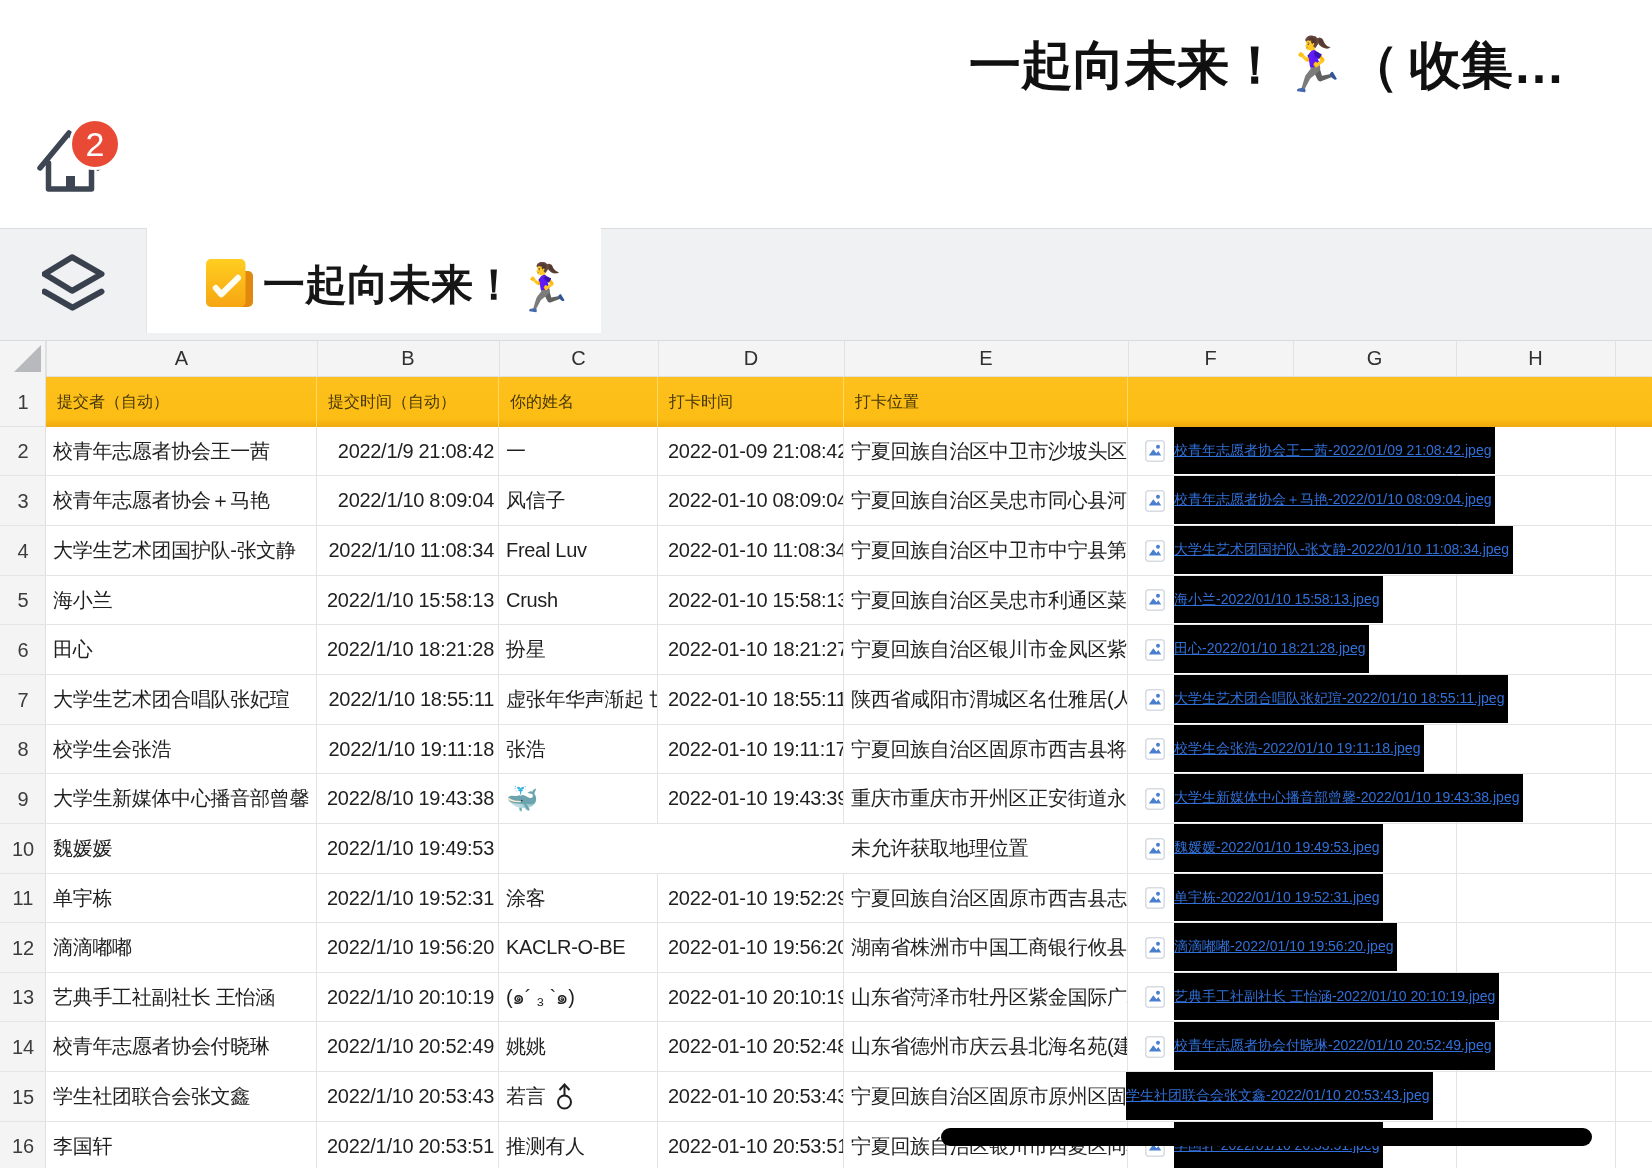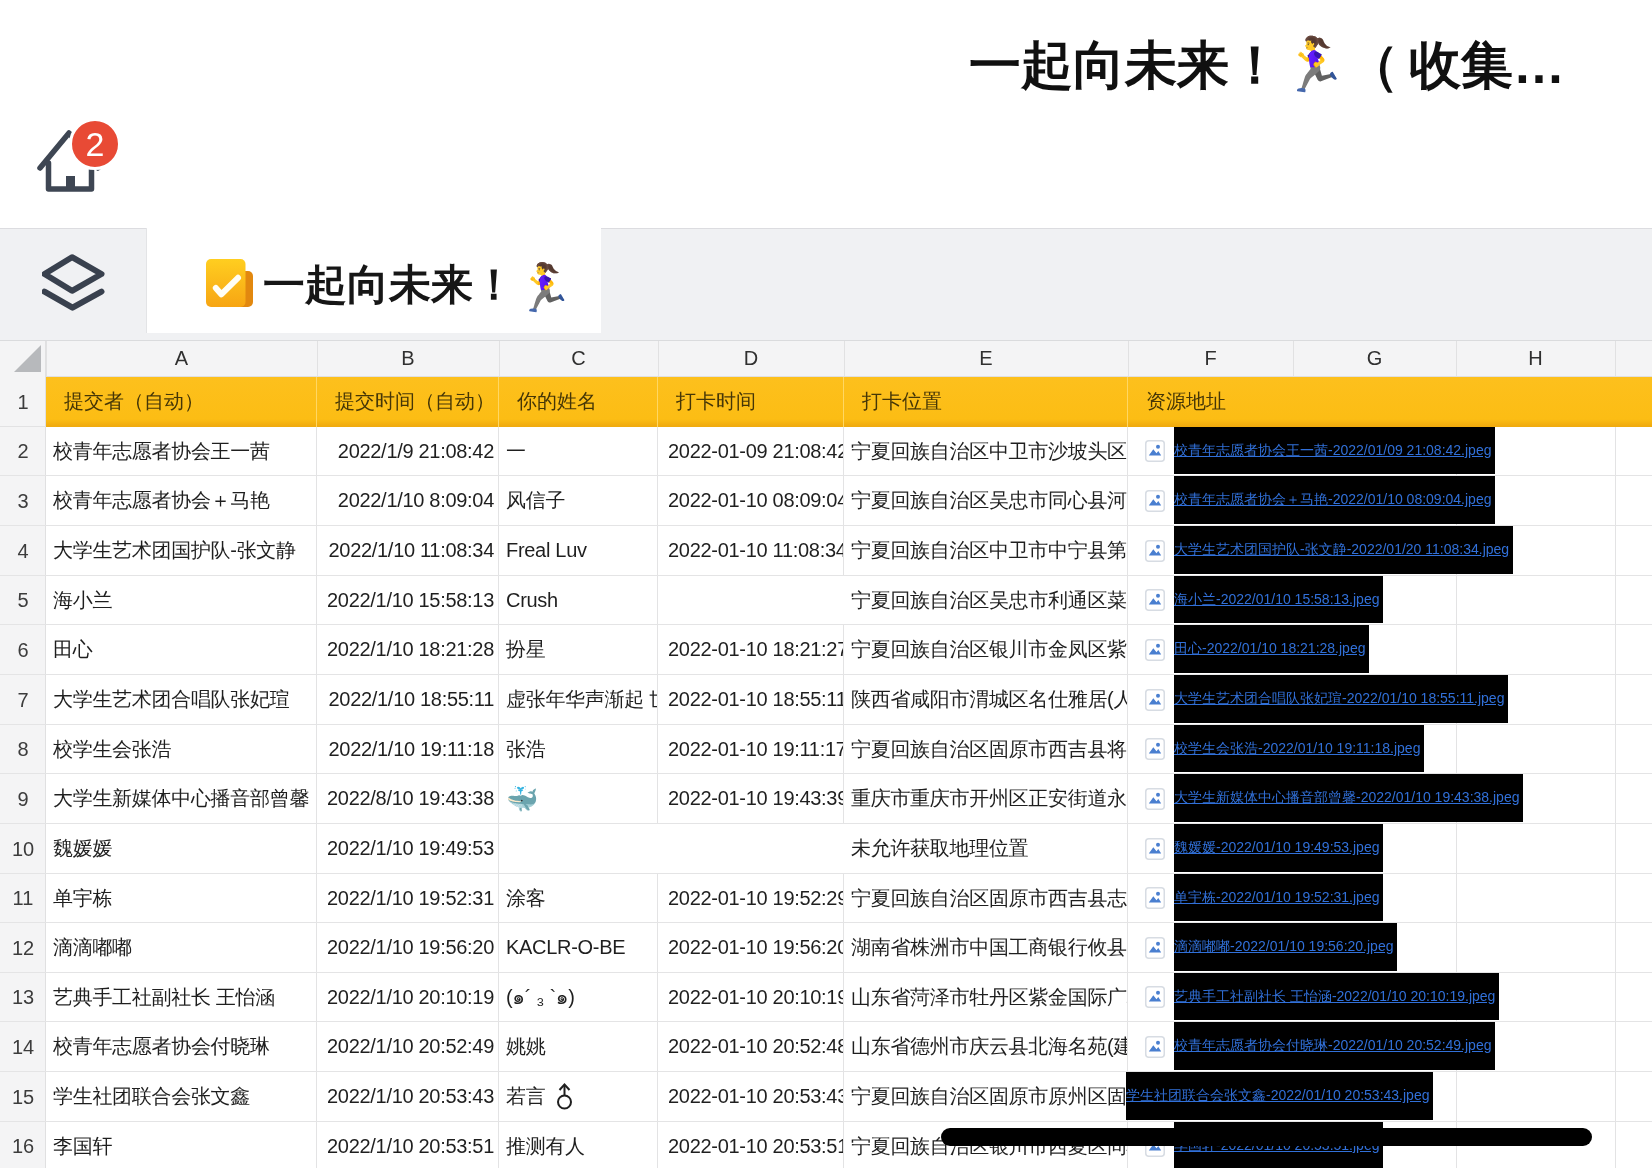--- a/index.html
+++ b/index.html
@@ -9,21 +9,21 @@
 .tabtxt{position:absolute;left:263px;top:262px;font-size:42px;font-weight:bold;color:#161616;white-space:nowrap;line-height:46px}
 .tabemoji{font-size:47px;line-height:46px;vertical-align:-5px}
 .hdrstrip{position:absolute;left:0;top:341px;width:1652px;height:36px;background:#f4f4f5;border-bottom:1px solid #e0e0e1}
 .hl{position:absolute;top:0;height:35px;line-height:35px;text-align:center;font-size:20px;color:#303030}
 .hv{position:absolute;top:0;height:35px;width:1px;background:#e1e1e2}
 .corner{position:absolute;left:0;top:341px;width:46px;height:36px;background:#f4f4f5;border-right:1px solid #e0e0e1}
 .tri{position:absolute;left:14px;top:4px;width:0;height:0;border-right:27px solid #b7b9bc;border-top:27px solid transparent}
 .numcol{position:absolute;left:0;top:377px;width:46px;height:791px;background:#f4f4f5;border-right:1px solid #e0e0e1}
 .rn{position:absolute;left:0;width:46px;text-align:center;font-size:20px;color:#3c3c3c;display:flex;align-items:center;justify-content:center;z-index:3}
 .yrow{position:absolute;left:46px;top:377px;width:1606px;height:50px;background:linear-gradient(180deg,#fdc01d 0%,#fcbd14 84%,#f0ab0e 98%);z-index:2}
-.ycell{position:absolute;top:0;height:50px;line-height:49px;padding-left:18px;font-size:20px;color:#453607;overflow:hidden;white-space:nowrap}
+.ycell{position:absolute;top:0;height:50px;line-height:49px;padding-left:11px;font-size:16px;color:#453607;overflow:hidden;white-space:nowrap}
 .vline{position:absolute;top:427px;height:741px;width:1px;background:#e3e3e4;z-index:1}
 .row{position:absolute;left:0;width:1652px;border-bottom:1px solid #e4e4e5;z-index:2}
 .cell{position:absolute;top:0;height:100%;padding:0 0 0 7px;font-size:20px;letter-spacing:-0.3px;color:#1f1f1f;white-space:nowrap;overflow:hidden;display:flex;align-items:center;border-right:1px solid #e3e3e4}
 .cell.tr{justify-content:flex-end;padding-right:4px}
 .lnk{position:absolute;top:0;height:calc(100% - 1px);display:flex;align-items:center;font-size:14px;color:#3170d9;text-decoration:underline;white-space:nowrap;background:#000000;padding-right:4px}
 .pill{position:absolute;left:941px;top:1128px;width:651px;height:18px;border-radius:9px;background:#000;z-index:10}
 </style></head><body>
 <div class="page">
   <svg width="84" height="78" viewBox="0 0 84 78" style="position:absolute;left:36px;top:118px">
     <path d="M4 50 L33 15 L62 50" fill="none" stroke="#3e4653" stroke-width="5.5" stroke-linecap="round" stroke-linejoin="round"></path>
@@ -77,21 +77,20 @@
   <div class="rn" style="top:377px;height:50px">1</div>
   <div style="position:absolute;left:0;top:426px;width:46px;height:1px;background:#e2e2e3;z-index:3"></div>
   <div class="vline" style="left:1456px"></div>
   <div class="vline" style="left:1615px"></div>
   <div class="yrow">
       <div class="ycell" style="left:0px;width:271px;border-right:1px solid #ffd763;">提交者（自动）</div>
       <div class="ycell" style="left:271px;width:182px;border-right:1px solid #ffd763;">提交时间（自动）</div>
       <div class="ycell" style="left:453px;width:159px;border-right:1px solid #ffd763;">你的姓名</div>
       <div class="ycell" style="left:612px;width:186px;border-right:1px solid #ffd763;">打卡时间</div>
       <div class="ycell" style="left:798px;width:284px;border-right:1px solid #ffd763;">打卡位置</div>
-      <div class="ycell" style="left:1082px;width:524px;">资源地址</div>
     </div>
   <div class="row" style="top:427px;height:49px">
 <div class="cell" style="left:46px;width:271px">校青年志愿者协会王一茜</div>
 <div class="cell tr" style="left:317px;width:182px">2022/1/9 21:08:42</div>
 <div class="cell" style="left:499px;width:159px">一</div>
 <div class="cell" style="left:658px;width:186px;padding-left:10px">2022-01-09 21:08:42</div>
 <div class="cell" style="left:844px;width:284px">宁夏回族自治区中卫市沙坡头区滨河镇</div>
 <svg width="20" height="22" viewBox="0 0 20 22" style="position:absolute;left:1145px;top:13px">
         <rect x="0.75" y="0.75" width="18.5" height="20.5" rx="3" fill="#fff" stroke="#d7dce3" stroke-width="1.5"></rect>
         <path d="M3.8 15.6 L8.3 9.3 L11.5 13.2 L13.3 11 L16.2 15.6 Z" fill="#4a7fd0"></path>
@@ -118,27 +117,28 @@
 <div class="cell" style="left:46px;width:271px">大学生艺术团国护队-张文静</div>
 <div class="cell tr" style="left:317px;width:182px">2022/1/10 11:08:34</div>
 <div class="cell" style="left:499px;width:159px">Freal Luv</div>
 <div class="cell" style="left:658px;width:186px;padding-left:10px">2022-01-10 11:08:34</div>
 <div class="cell" style="left:844px;width:284px">宁夏回族自治区中卫市中宁县第二中学</div>
 <svg width="20" height="22" viewBox="0 0 20 22" style="position:absolute;left:1145px;top:14px">
         <rect x="0.75" y="0.75" width="18.5" height="20.5" rx="3" fill="#fff" stroke="#d7dce3" stroke-width="1.5"></rect>
         <path d="M3.8 15.6 L8.3 9.3 L11.5 13.2 L13.3 11 L16.2 15.6 Z" fill="#4a7fd0"></path>
         <circle cx="13" cy="6.8" r="2" fill="#4a7fd0"></circle>
       </svg>
-<a class="lnk" style="left:1174px">大学生艺术团国护队-张文静-2022/01/20 11:08:34.jpeg</a>
+<a class="lnk" style="left:1174px">大学生艺术团国护队-张文静-2022/01/10 11:08:34.jpeg</a>
 </div>
 <div class="rn" style="top:526px;height:50px">4</div>
     <div class="row" style="top:576px;height:49px">
 <div class="cell" style="left:46px;width:271px">海小兰</div>
 <div class="cell tr" style="left:317px;width:182px">2022/1/10 15:58:13</div>
 <div class="cell" style="left:499px;width:159px">Crush</div>
+<div class="cell" style="left:658px;width:186px;padding-left:10px">2022-01-10 15:58:13</div>
 <div class="cell" style="left:844px;width:284px">宁夏回族自治区吴忠市利通区菜园街</div>
 <svg width="20" height="22" viewBox="0 0 20 22" style="position:absolute;left:1145px;top:13px">
         <rect x="0.75" y="0.75" width="18.5" height="20.5" rx="3" fill="#fff" stroke="#d7dce3" stroke-width="1.5"></rect>
         <path d="M3.8 15.6 L8.3 9.3 L11.5 13.2 L13.3 11 L16.2 15.6 Z" fill="#4a7fd0"></path>
         <circle cx="13" cy="6.8" r="2" fill="#4a7fd0"></circle>
       </svg>
 <a class="lnk" style="left:1174px">海小兰-2022/01/10 15:58:13.jpeg</a>
 </div>
 <div class="rn" style="top:576px;height:49px">5</div>
     <div class="row" style="top:625px;height:50px">

